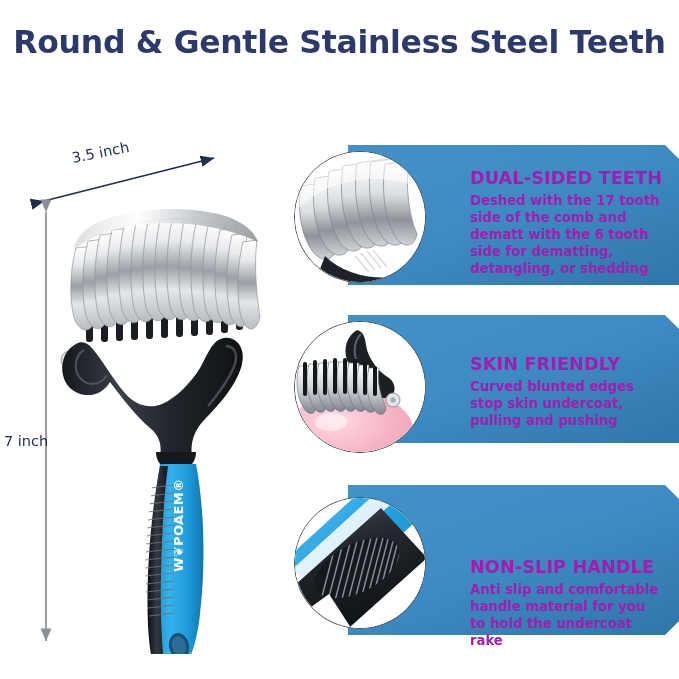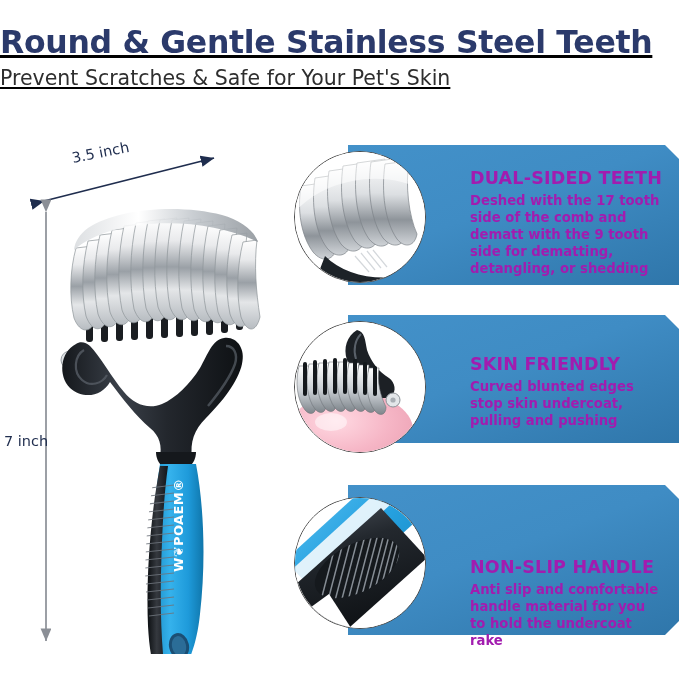--- a/index.html
+++ b/index.html
@@ -6,21 +6,21 @@
   body{
     width:679px;height:679px;
     background:#ffffff;
     font-family:"Liberation Sans", sans-serif;
     overflow:hidden;
     position:relative;
   }
   .page{position:relative;width:679px;height:679px;}
 
   
-  .header{position:absolute;left:0;top:0;width:679px;text-decoration:underline;}
+  .header{position:absolute;left:0;top:0;width:679px;text-align:center;}
   .title{
     font-family:"DejaVu Sans", sans-serif;
     font-weight:bold;
     font-size:31.5px;
     letter-spacing:-0.3px;
     color:#2b3a6b;
     margin:0;
     padding-top:26px;
     line-height:1.05;
     white-space:nowrap;
@@ -111,21 +111,20 @@
   .card-3 .bubble{top:12px;}
   .bubble svg{display:block;}
 </style>
 </head>
 <body>
 
 <div class="page">
 
   <div class="header">
     <h1 class="title">Round &amp; Gentle Stainless Steel Teeth</h1>
-    <p class="subtitle">Prevent Scratches &amp; Safe for Your Pet's Skin</p>
   </div>
 
   <div class="product-panel">
 
     <svg class="dim-svg" viewBox="0 0 292 530">
       <defs>
         <marker id="arrNavyS" markerWidth="9" markerHeight="9" refX="7.4" refY="3.2" orient="auto">
           <path d="M0,0 L7.6,3.2 L0,6.4 z" fill="#1f2d4e"></path>
         </marker>
         <marker id="arrNavyE" markerWidth="9" markerHeight="9" refX="7.4" refY="3.2" orient="auto">
@@ -309,21 +308,21 @@
           <g stroke="#cfd3d7" stroke-width="1.2" opacity="0.9">
             <line x1="60" y1="104" x2="74" y2="120"></line>
             <line x1="66" y1="101" x2="80" y2="118"></line>
             <line x1="72" y1="99" x2="86" y2="116"></line>
             <line x1="78" y1="98" x2="92" y2="115"></line>
           </g>
         </svg>
       </div>
       <div class="card-text">
         <p class="card-title">DUAL-SIDED TEETH</p>
-        <p class="card-body">Deshed with the 17 tooth side of the comb and dematt with the 9 tooth side for dematting, detangling, or shedding</p>
+        <p class="card-body">Deshed with the 17 tooth side of the comb and dematt with the 6 tooth side for dematting, detangling, or shedding</p>
       </div>
     </div>
 
     <div class="card card-2">
       <div class="card-band"></div>
       <div class="bubble">
         <svg width="130" height="130" viewBox="0 0 130 130">
           <defs>
             <radialGradient id="pinkG" cx="38%" cy="38%" r="70%">
               <stop offset="0%" stop-color="#ffd9e2"></stop>

